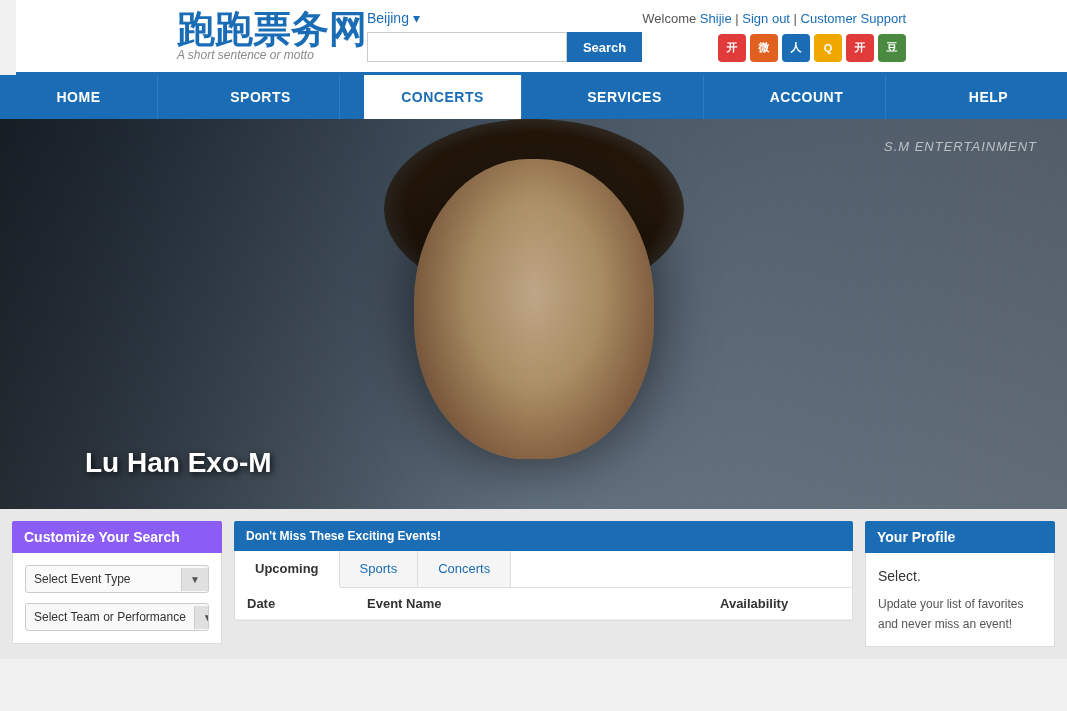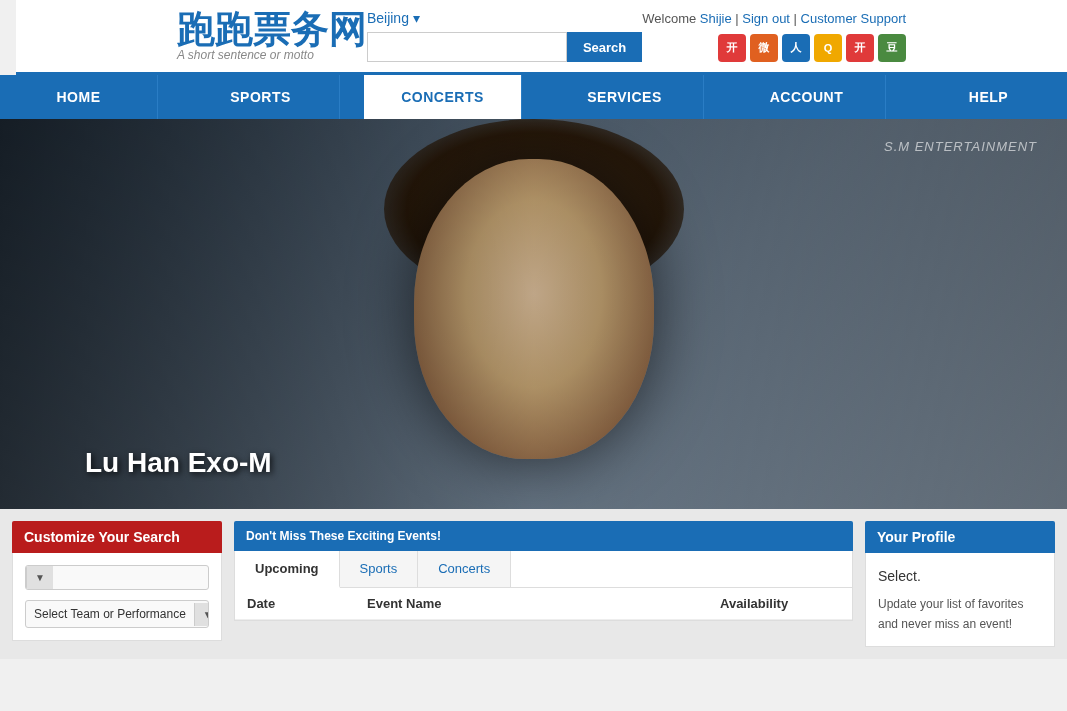--- a/index.html
+++ b/index.html
@@ -160,21 +160,21 @@
       background: #e8e8e8;
       gap: 12px;
     }
 
     
     #customize-panel {
       width: 210px;
       flex-shrink: 0;
     }
     #customize-header {
-      background: #b91c1c;
+      background: #8b5cf6;
       color: #fff;
       padding: 8px 12px;
       font-size: 14px;
       font-weight: bold;
       border-radius: 2px 2px 0 0;
     }
     #customize-body {
       background: #fff;
       padding: 12px;
       border: 1px solid #ddd;
@@ -345,20 +345,21 @@
   <div id="hero-title">Lu Han Exo-M</div>
   <div id="hero-watermark">S.M ENTERTAINMENT</div>
 </div>
 
 <div id="bottom">
 
   <div id="customize-panel">
     <div id="customize-header">Customize Your Search</div>
     <div id="customize-body">
       <div class="dropdown-row">
+        <span class="dropdown-label">Select Event Type</span>
         <span class="dropdown-arrow">▼</span>
       </div>
       <div class="dropdown-row">
         <span class="dropdown-label">Select Team or Performance</span>
         <span class="dropdown-arrow">▼</span>
       </div>
     </div>
   </div>
 
   <div id="events-panel">

